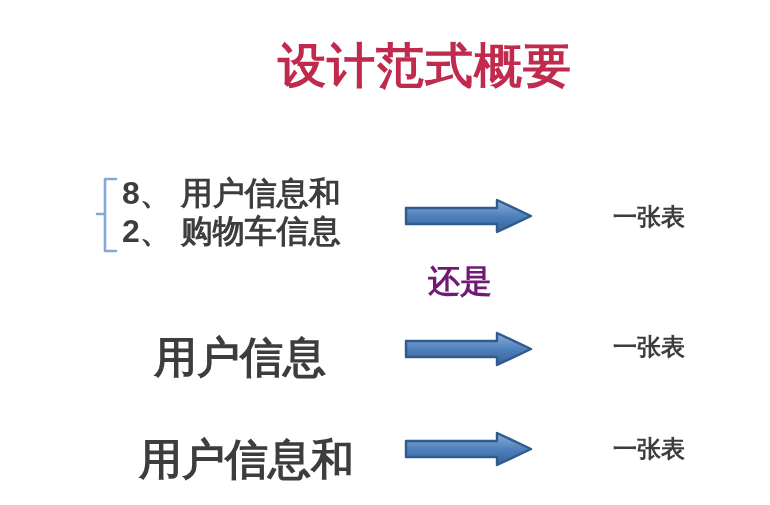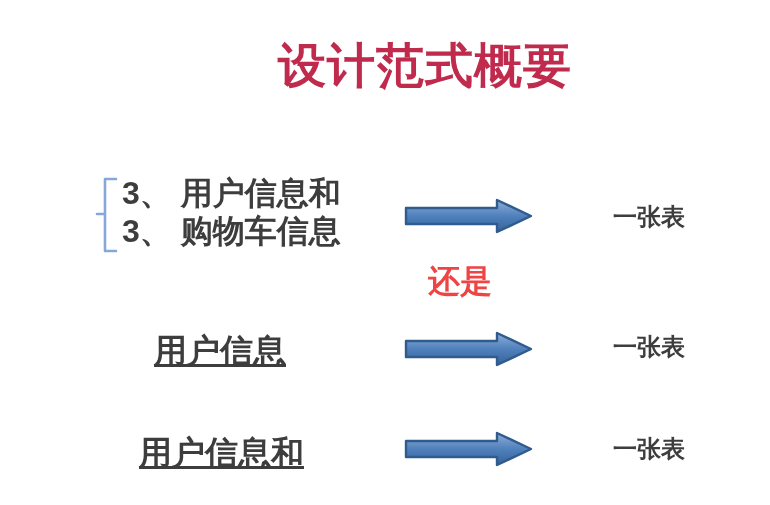--- a/index.html
+++ b/index.html
@@ -19,40 +19,40 @@
   .arrow{position:absolute;width:130px;height:38px;}
   .arrow-1{left:404px;top:197px;}
   .arrow-2{left:404px;top:330px;}
   .arrow-3{left:404px;top:430px;}
   .result{position:absolute;left:613px;font-size:24px;white-space:nowrap;}
   .result-1{top:201px;}
   .result-2{top:331px;}
   .result-3{top:433px;}
   .divider{
     position:absolute;left:428px;top:260px;
-    font-size:32px;color:#ef4444;white-space:nowrap;
+    font-size:32px;color:#701a75;white-space:nowrap;
   }
-  .row-label{position:absolute;font-size:33px;white-space:nowrap;text-decoration:underline;}
+  .row-label{position:absolute;font-size:43px;white-space:nowrap;}
   .row-label-2{left:154px;top:329px;}
   .row-label-3{left:139px;top:431px;}
 </style>
 </head>
 <body>
 
 <div class="slide">
 
   <h1 class="title">设计范式概要</h1>
 
   <svg class="brace" width="26" height="76" viewBox="0 0 26 76" aria-hidden="true">
     <path d="M21 2 L10 2 L10 37 L2 37 L10 37 L10 74 L21 74" fill="none" stroke="#85a8d8" stroke-width="2.6" stroke-linecap="round" stroke-linejoin="round"></path>
   </svg>
 
   <div class="group">
-    <div>3、 用户信息和</div>
-    <div>3、 购物车信息</div>
+    <div>8、 用户信息和</div>
+    <div>2、 购物车信息</div>
   </div>
 
   <svg class="arrow arrow-1" viewBox="0 0 130 38" aria-hidden="true">
     <defs>
       <linearGradient id="arrowGrad" x1="0" y1="0" x2="0" y2="1">
         <stop offset="0" stop-color="#8fadd4"></stop>
         <stop offset="0.5" stop-color="#4f81bd"></stop>
         <stop offset="1" stop-color="#386198"></stop>
       </linearGradient>
     </defs>

